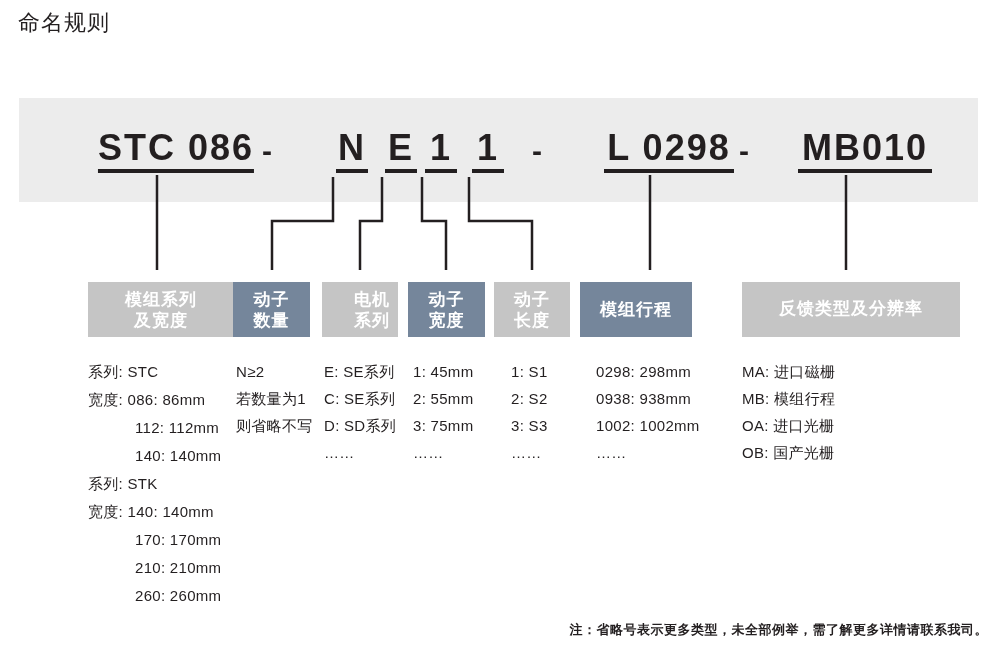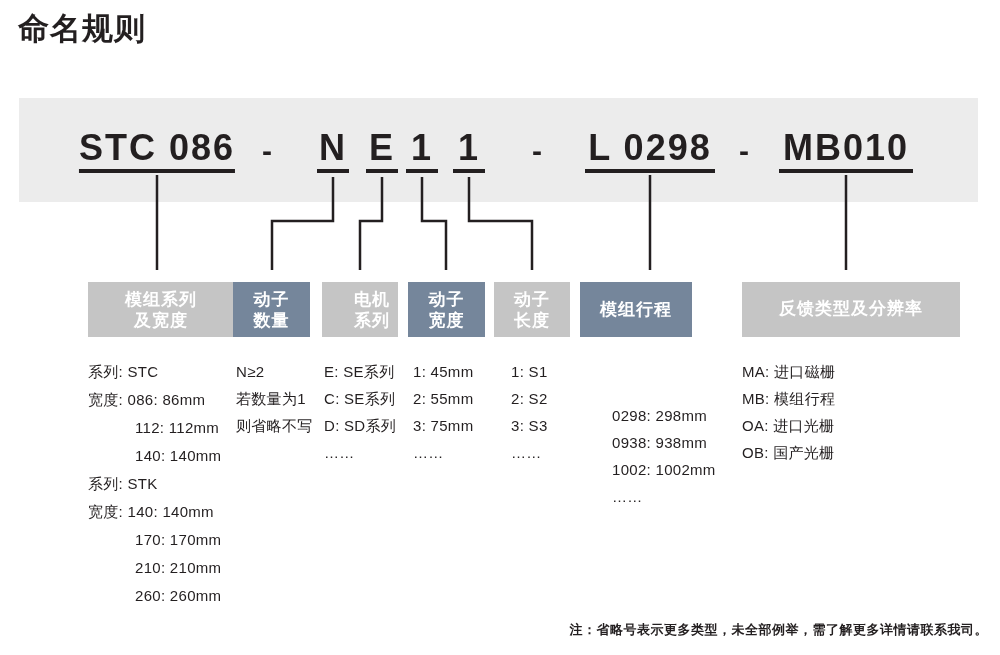--- a/index.html
+++ b/index.html
@@ -12,22 +12,22 @@
     position: relative;
     width: 1000px;
     height: 655px;
     background: #ffffff;
     overflow: hidden;
   }
   .page-title {
     position: absolute;
     left: 18px;
     top: 8px;
-    font-size: 31px;
-    font-weight: 700;
+    font-size: 22px;
+    font-weight: 400;
     letter-spacing: 1px;
     color: #231f20;
   }
   .code-panel {
     position: absolute;
     left: 19px;
     top: 98px;
     width: 959px;
     height: 104px;
     background: #ececec;
@@ -40,20 +40,21 @@
     font-weight: 700;
     line-height: 1;
     letter-spacing: 2px;
     white-space: pre;
     text-align: center;
     color: #231f20;
   }
   .code-seg.underlined {
     border-bottom: 4px solid #231f20;
     padding-bottom: 3px;
+    margin-left: 19px;
   }
   .code-seg.single { min-width: 32px; }
   .code-dash {
     position: absolute;
     top: 136px;
     transform: translateX(-50%);
     font-size: 30px;
     font-weight: 700;
     line-height: 1;
     color: #231f20;
@@ -196,21 +197,21 @@
     <span class="row">……</span>
   </div>
 
   <div class="details" style="left:511px;">
     <span class="row">1: S1</span>
     <span class="row">2: S2</span>
     <span class="row">3: S3</span>
     <span class="row">……</span>
   </div>
 
-  <div class="details" style="left:612px;margin-top:44px;">
+  <div class="details" style="left:596px;">
     <span class="row">0298: 298mm</span>
     <span class="row">0938: 938mm</span>
     <span class="row">1002: 1002mm</span>
     <span class="row">……</span>
   </div>
 
   <div class="details" style="left:742px;">
     <span class="row">MA: 进口磁栅</span>
     <span class="row">MB: 模组行程</span>
     <span class="row">OA: 进口光栅</span>

